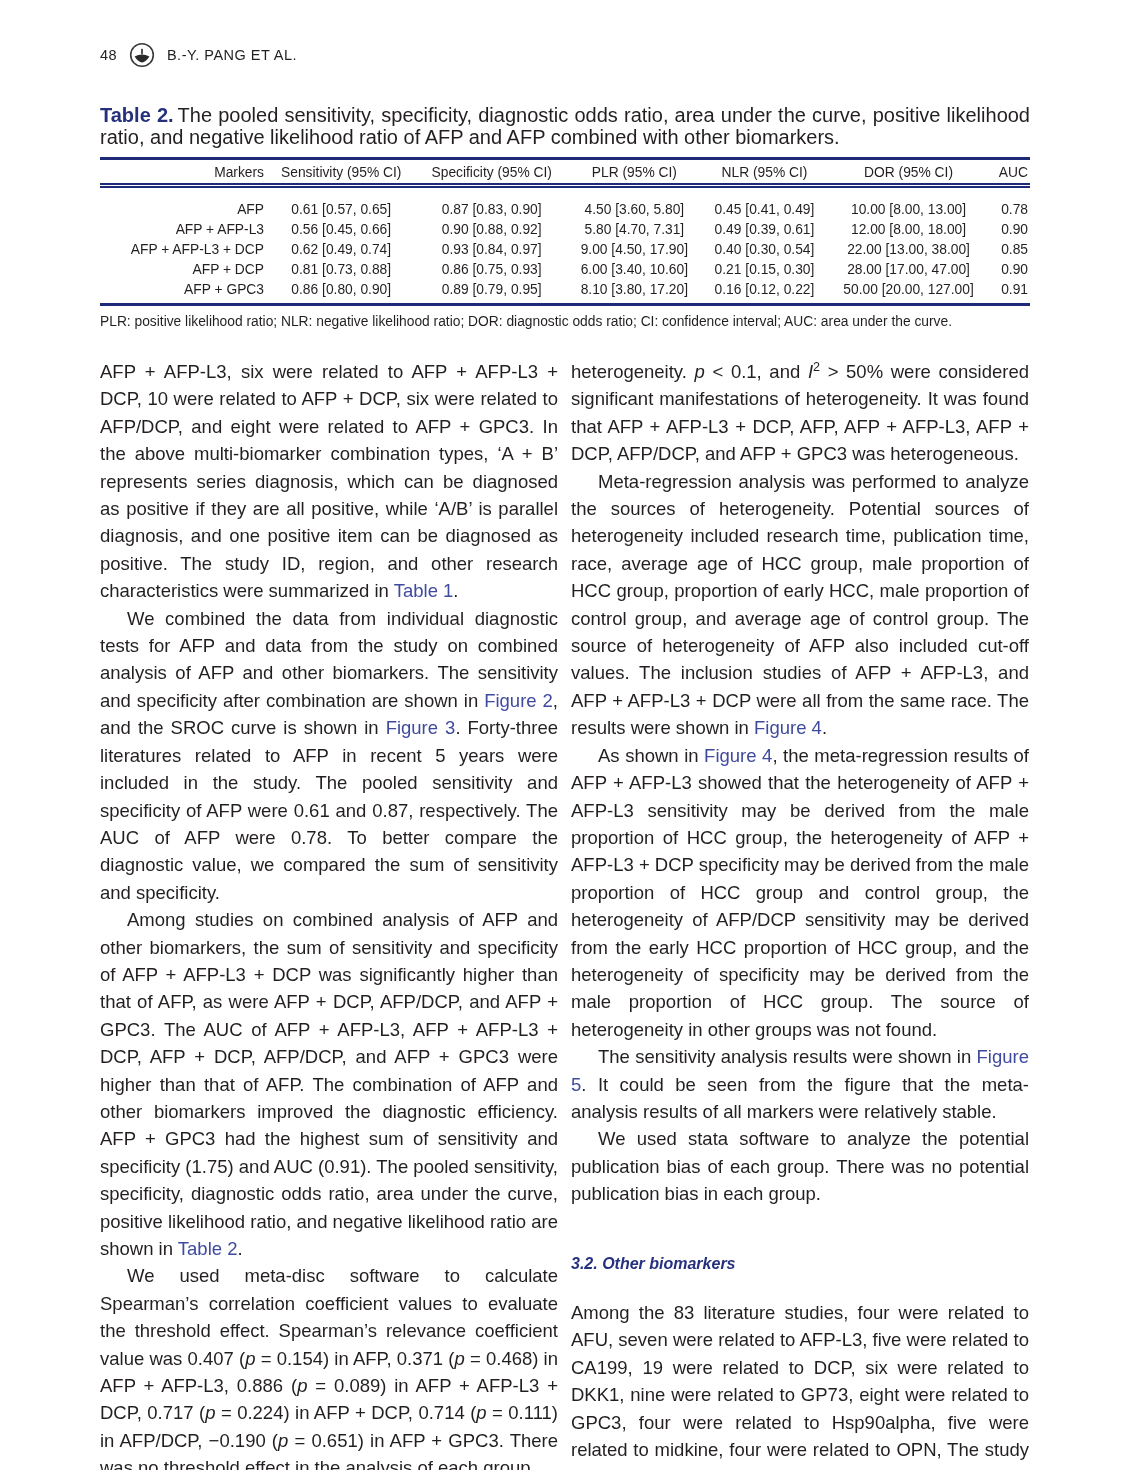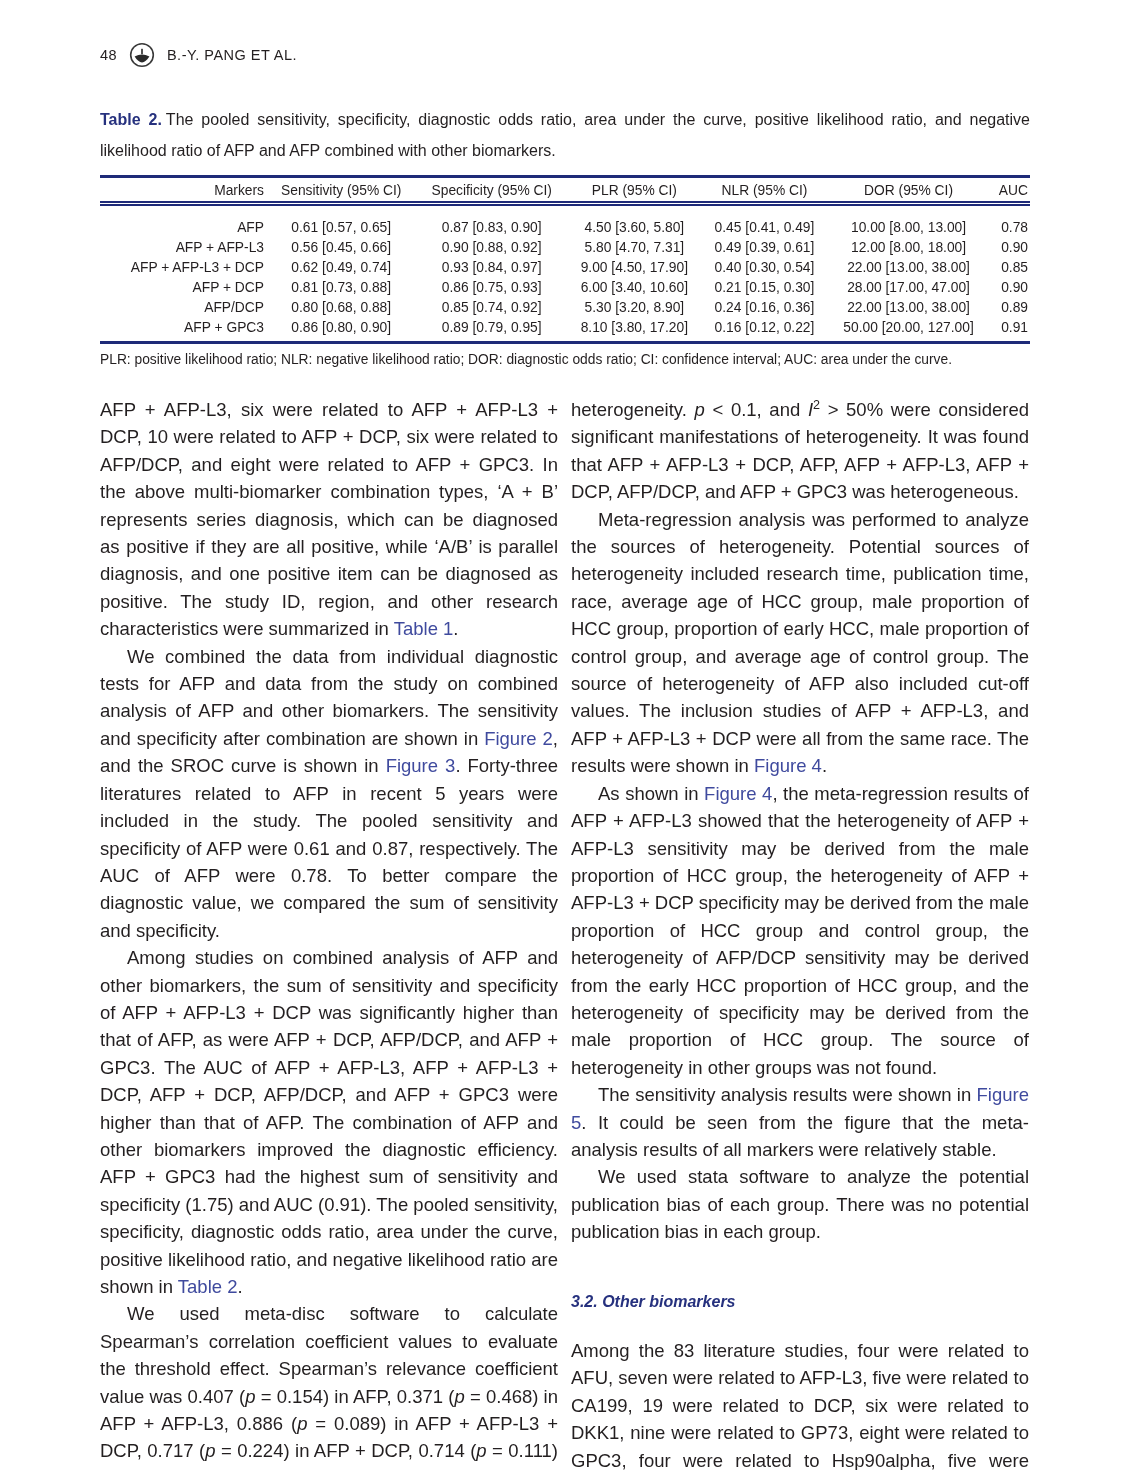--- a/index.html
+++ b/index.html
@@ -15,21 +15,21 @@
     font-family:"Liberation Sans",sans-serif;color:var(--text);
     padding:42px 99px 0 100px;position:relative;overflow:hidden;border-radius:32px;
   }
   
   .running-head{display:flex;align-items:center;gap:12px;margin:0 0 36px 0;
     font-size:14.5px;letter-spacing:0.4px;}
   .running-head .pagenum{font-weight:normal;}
   .logo{display:inline-flex;width:26px;height:26px;}
   .authors{letter-spacing:0.5px;}
   
-  .caption{font-size:16px;line-height:31px;text-align:justify;margin:0 0 9px 0;}
+  .caption{font-size:20px;line-height:22px;text-align:justify;margin:0 0 9px 0;}
   .cap-label{color:var(--navy);font-weight:bold;padding-right:4px;}
   
   table{width:100%;border-collapse:collapse;
     border-top:3px solid var(--rule);border-bottom:3px solid var(--rule);
     font-size:13.8px;color:var(--text);}
   th{font-weight:normal;padding:5px 2px 3px;border-bottom:5px double var(--rule);
     text-align:center;white-space:nowrap;}
   td{padding:1.5px 2px;text-align:center;white-space:nowrap;line-height:17px;}
   th:first-child,td:first-child{text-align:right;}
   th:last-child,td:last-child{text-align:right;}
@@ -109,29 +109,20 @@
           <tr>
             <td>AFP + DCP</td>
             <td>0.81 [0.73, 0.88]</td>
             <td>0.86 [0.75, 0.93]</td>
             <td>6.00 [3.40, 10.60]</td>
             <td>0.21 [0.15, 0.30]</td>
             <td>28.00 [17.00, 47.00]</td>
             <td>0.90</td>
           </tr>
           <tr>
-            <td>AFP/DCP</td>
-            <td>0.80 [0.68, 0.88]</td>
-            <td>0.85 [0.74, 0.92]</td>
-            <td>5.30 [3.20, 8.90]</td>
-            <td>0.24 [0.16, 0.36]</td>
-            <td>22.00 [13.00, 38.00]</td>
-            <td>0.89</td>
-          </tr>
-          <tr>
             <td>AFP + GPC3</td>
             <td>0.86 [0.80, 0.90]</td>
             <td>0.89 [0.79, 0.95]</td>
             <td>8.10 [3.80, 17.20]</td>
             <td>0.16 [0.12, 0.22]</td>
             <td>50.00 [20.00, 127.00]</td>
             <td>0.91</td>
           </tr>
         </tbody>
     </table>

